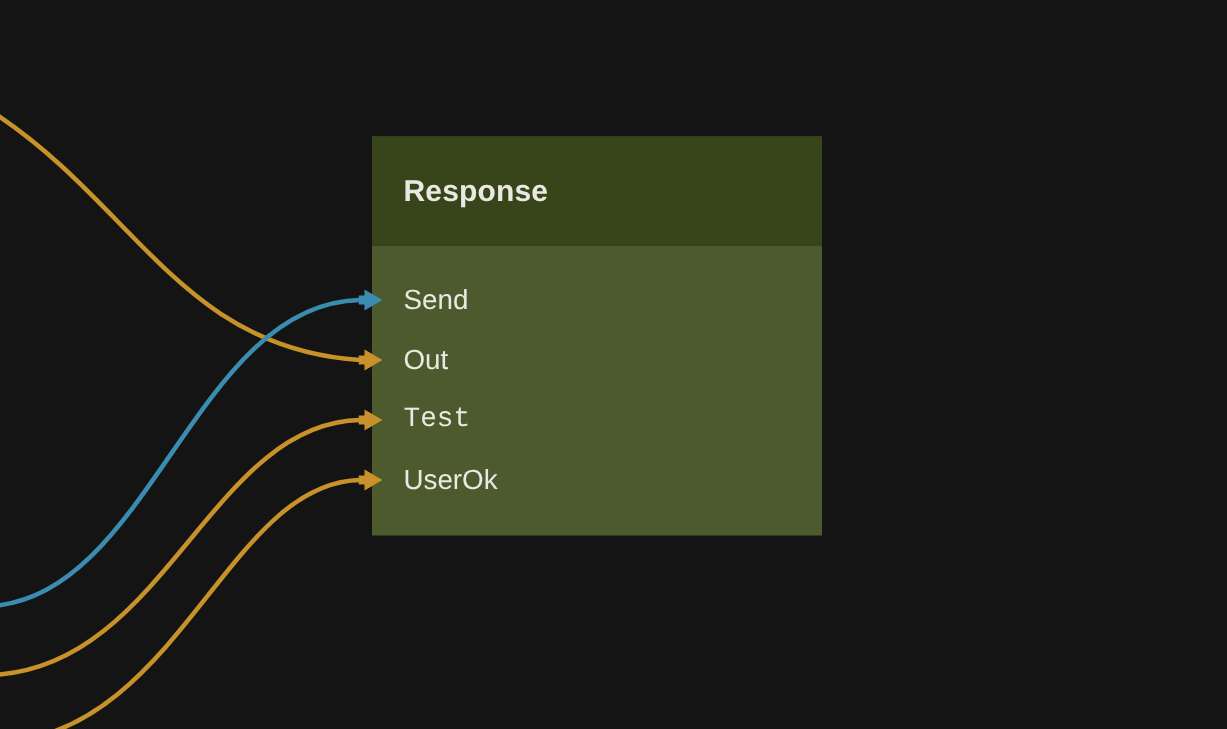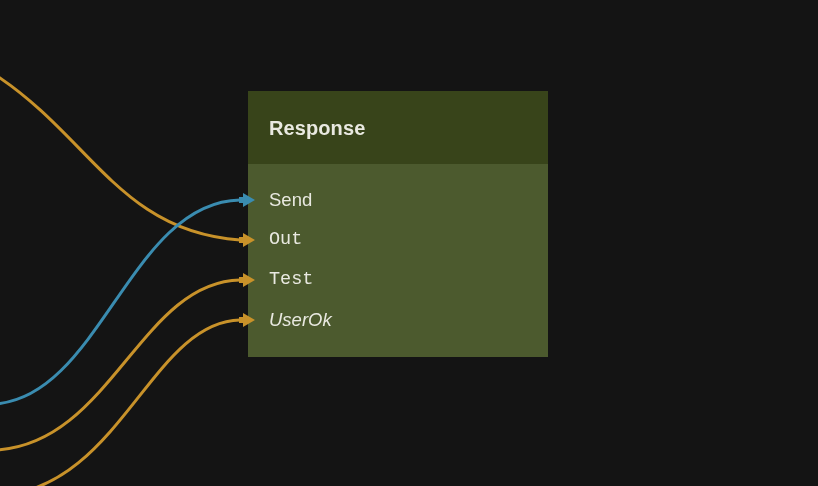--- a/index.html
+++ b/index.html
@@ -110,39 +110,39 @@
 
       <div class="port-row" style="top:23px;">
         <span class="port-arrow">
           <svg viewBox="0 0 17 16" xmlns="http://www.w3.org/2000/svg">
             <path d="M 0 5 L 4 5 L 4 1 L 16 8 L 4 15 L 4 11 L 0 11 Z" fill="#3a8cb0"></path>
           </svg>
         </span>
         <span class="port-label">Send</span>
       </div>
 
-      <div class="port-row" style="top:63px;font-family:Liberation Mono, monospace;">
+      <div class="port-row" style="top:63px;">
         <span class="port-arrow">
           <svg viewBox="0 0 17 16" xmlns="http://www.w3.org/2000/svg">
             <path d="M 0 5 L 4 5 L 4 1 L 16 8 L 4 15 L 4 11 L 0 11 Z" fill="#c8922a"></path>
           </svg>
         </span>
         <span class="port-label">Out</span>
       </div>
 
       <div class="port-row" style="top:103px;font-family:Liberation Mono, monospace;">
         <span class="port-arrow">
           <svg viewBox="0 0 17 16" xmlns="http://www.w3.org/2000/svg">
             <path d="M 0 5 L 4 5 L 4 1 L 16 8 L 4 15 L 4 11 L 0 11 Z" fill="#c8922a"></path>
           </svg>
         </span>
         <span class="port-label">Test</span>
       </div>
 
-      <div class="port-row" style="top:143px;font-style:italic;">
+      <div class="port-row" style="top:143px;">
         <span class="port-arrow">
           <svg viewBox="0 0 17 16" xmlns="http://www.w3.org/2000/svg">
             <path d="M 0 5 L 4 5 L 4 1 L 16 8 L 4 15 L 4 11 L 0 11 Z" fill="#c8922a"></path>
           </svg>
         </span>
         <span class="port-label">UserOk</span>
       </div>
 
     </div>
   </div>

